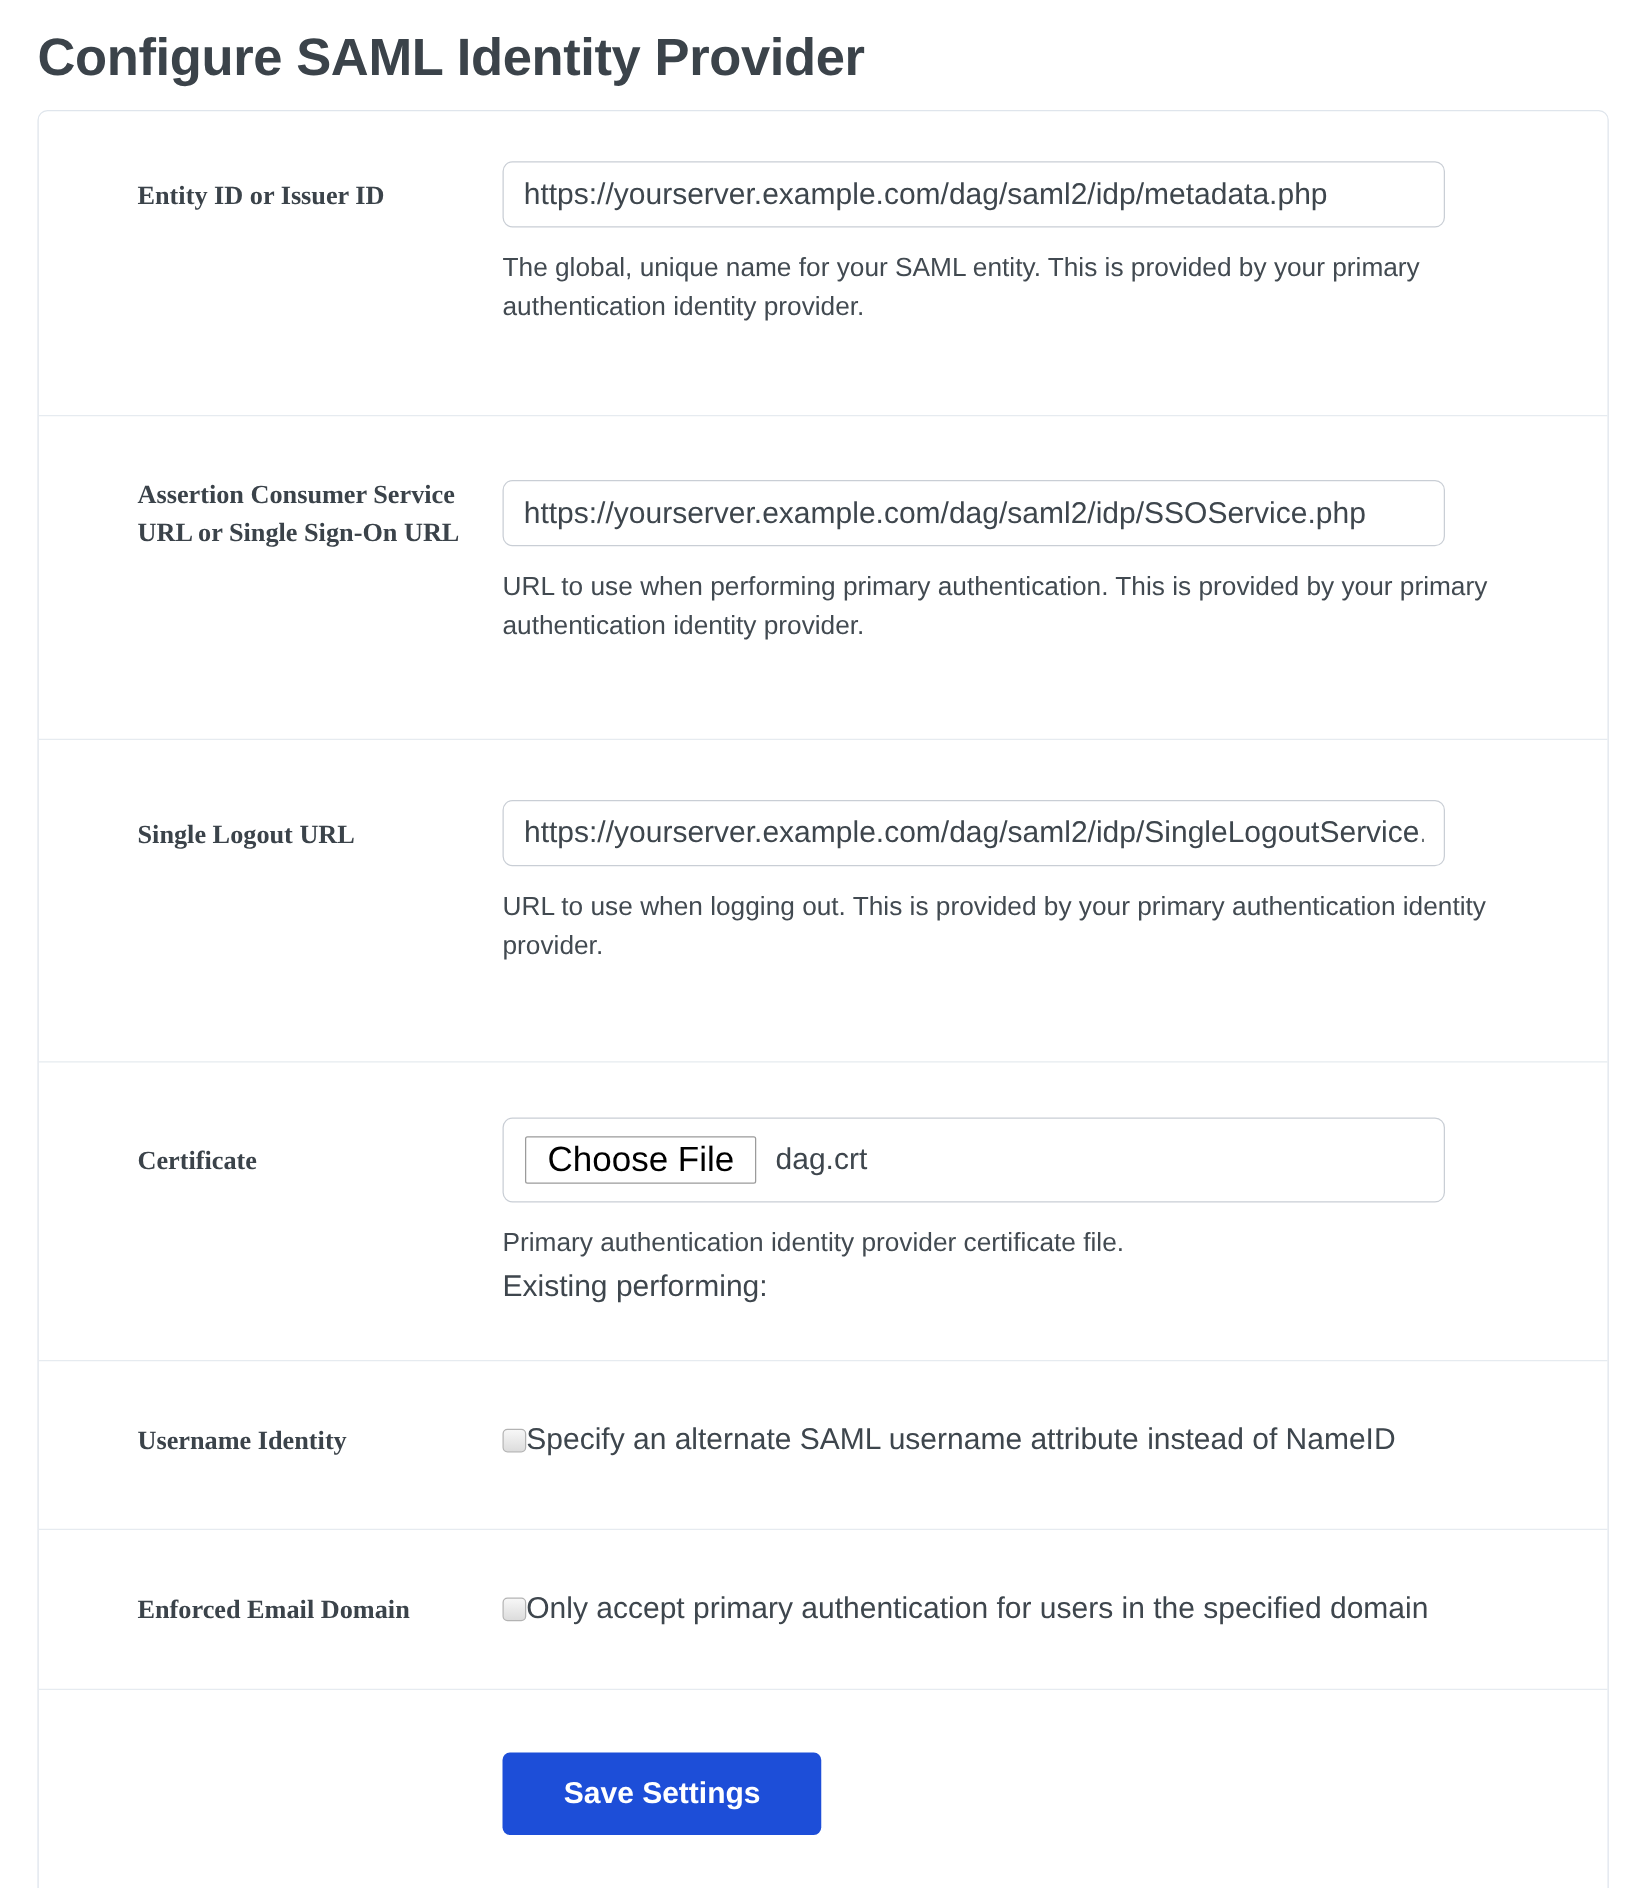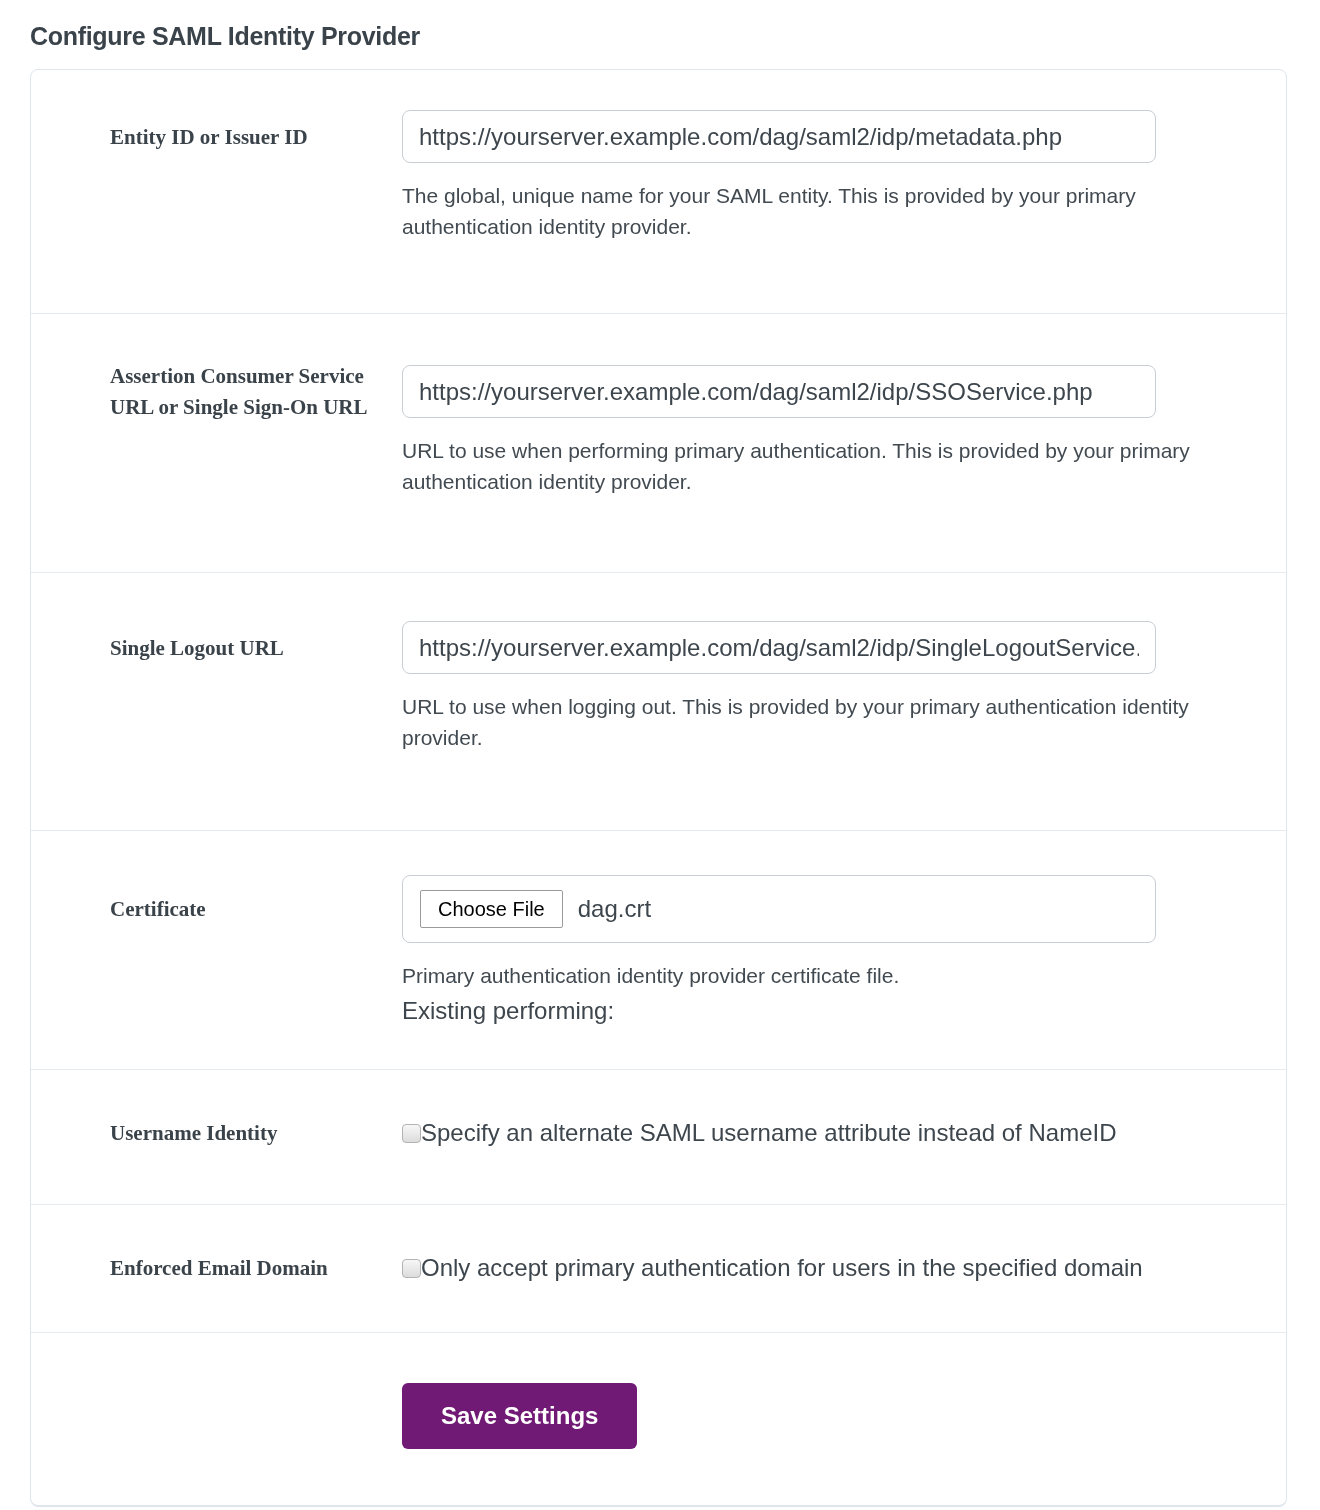--- a/index.html
+++ b/index.html
@@ -8,21 +8,21 @@
     background: #ffffff;
     font-family: "Liberation Sans", sans-serif;
     color: #3e464d;
   }
   .page {
     width: 1320px;
     box-sizing: border-box;
     padding: 16px 33px 30px 30px;
   }
   h1.page-title {
-    font-size: 25px;
+    font-size: 42px;
     font-weight: bold;
     color: #3b434a;
     margin: 6px 0 18px 0;
     letter-spacing: -0.3px;
   }
   .panel {
     background: #ffffff;
     border: 1px solid #dfe5ec;
     border-radius: 8px;
     box-shadow: 0 2px 1px -1px #dde3ed;
@@ -91,21 +91,21 @@
     box-sizing: border-box;
     border: 1px solid #c9ced5;
     border-radius: 8px;
     background: #ffffff;
     display: flex;
     align-items: center;
     padding: 0 17px;
   }
   .choose-btn {
     font-family: "Liberation Sans", sans-serif;
-    font-size: 20px;
+    font-size: 28px;
     color: #000000;
     background: #ffffff;
     border: 1px solid #9b9b9b;
     border-radius: 2px;
     padding: 3px 17px;
     line-height: 30px;
     cursor: pointer;
   }
   .file-name {
     font-size: 24px;
@@ -136,24 +136,24 @@
     font-size: 24px;
     line-height: 30px;
     color: #3e464d;
     white-space: nowrap;
   }
   .save-btn {
     font-family: "Liberation Sans", sans-serif;
     font-size: 24px;
     font-weight: bold;
     color: #ffffff;
-    background: #701a75;
+    background: #1d4ed8;
     border: none;
     border-radius: 6px;
-    padding: 19px 39px;
+    padding: 19px 49px;
     cursor: pointer;
   }
 </style>
 </head>
 <body>
 
 <div class="page">
   <h1 class="page-title">Configure SAML Identity Provider</h1>
 
   <div class="panel">

